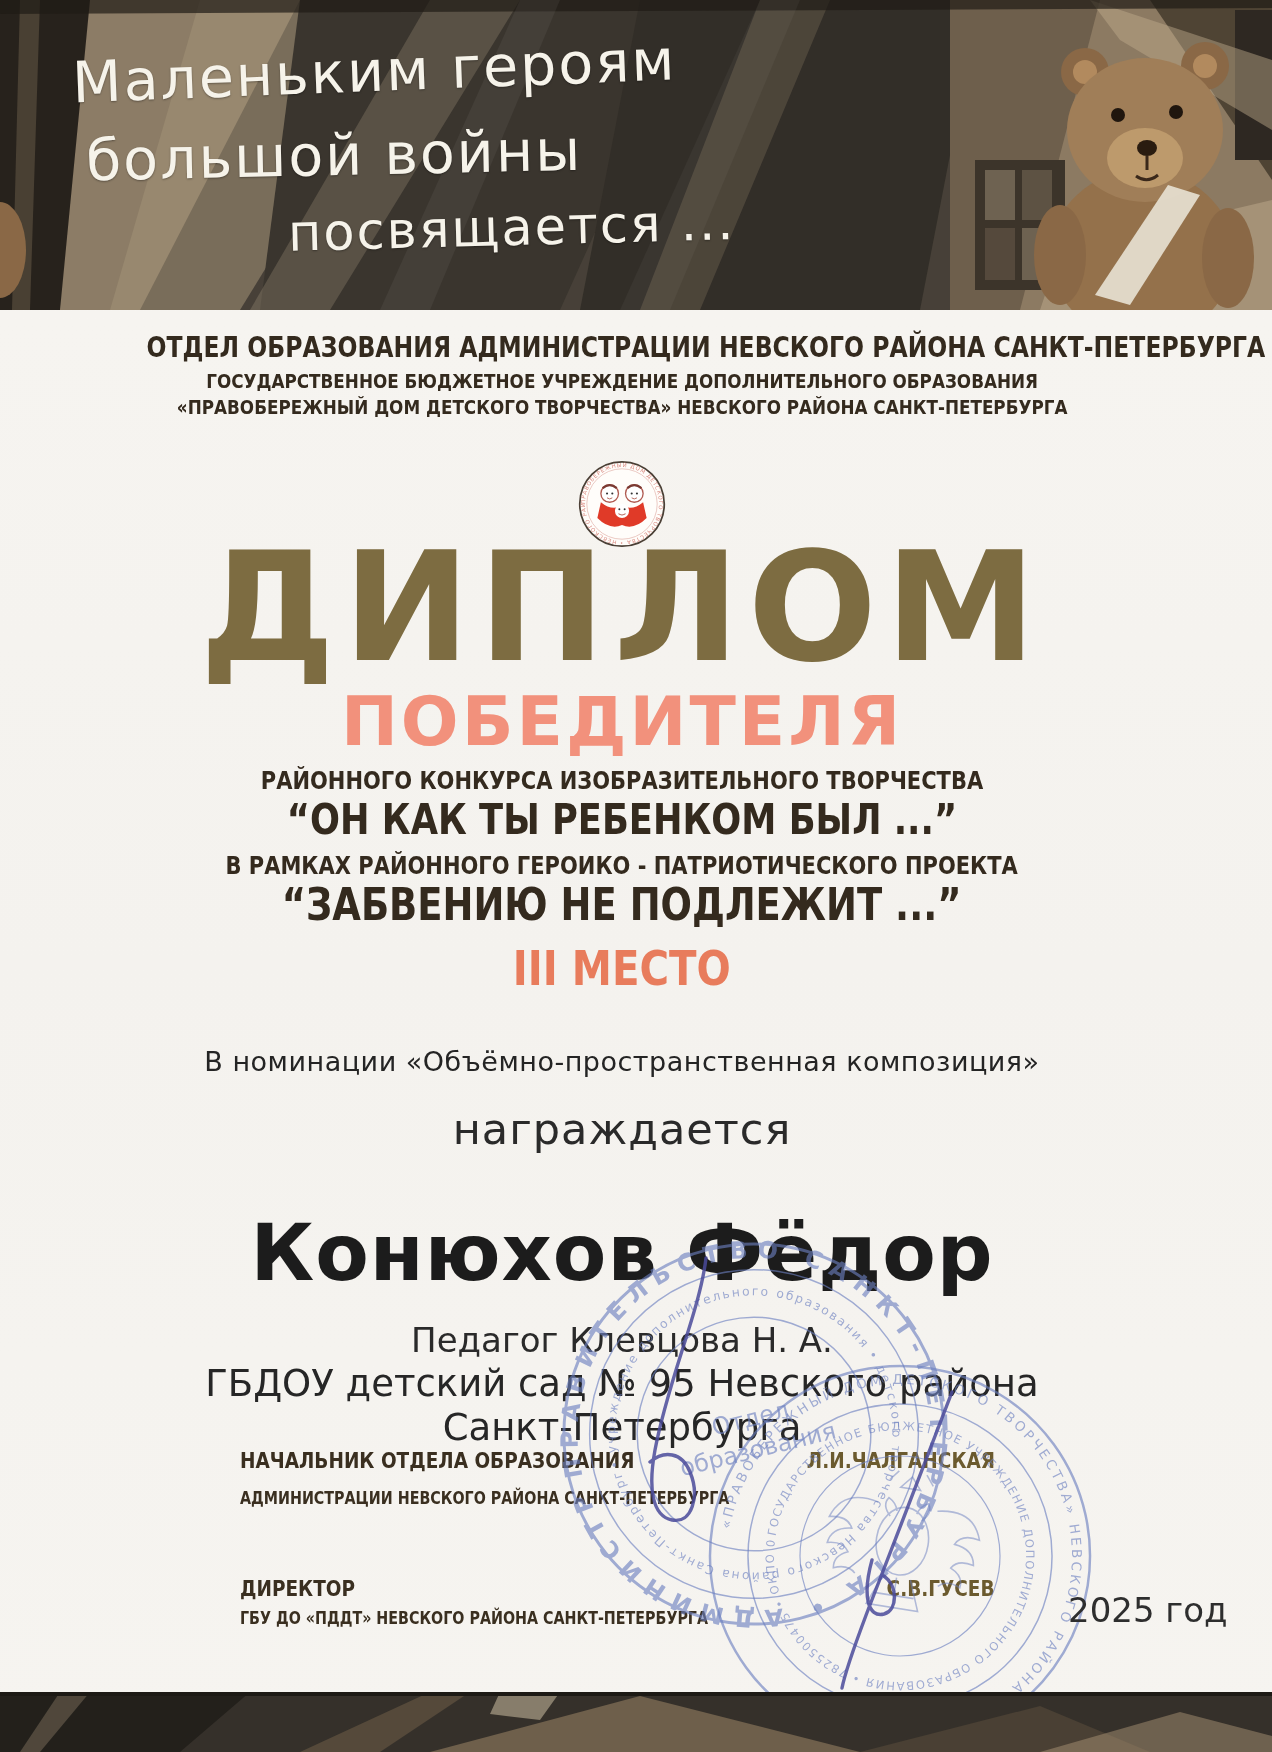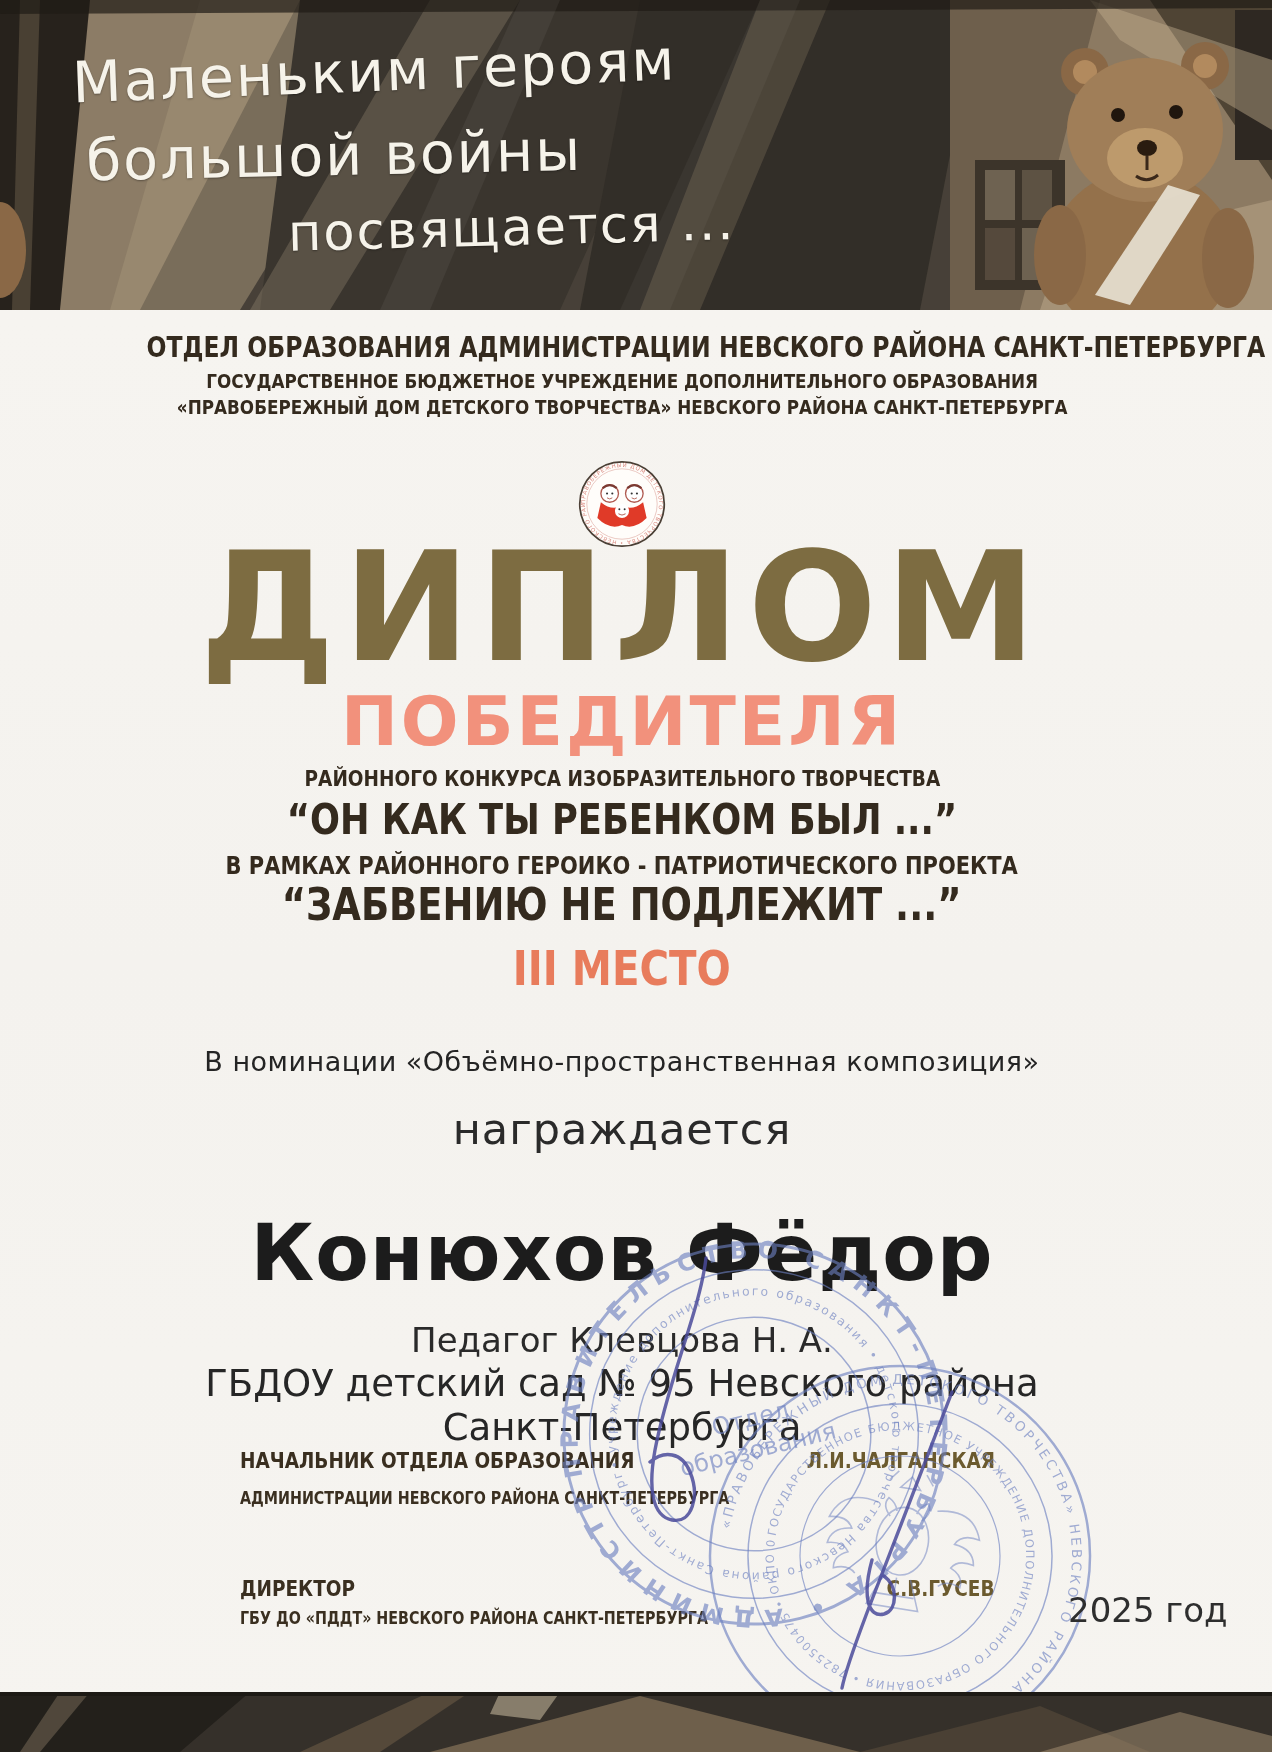--- a/index.html
+++ b/index.html
@@ -17,21 +17,21 @@
   .hand3{left:288px;top:198px;font-size:51px;transform:rotate(-1.5deg);}
   
   .row{position:absolute;left:0;width:1244px;text-align:center;white-space:nowrap;}
   .cond{display:inline-block;transform:scaleX(.84);transform-origin:center;white-space:nowrap;}
   .dark{color:#342a1e;font-weight:700;}
   .org1{top:331px;font-size:28px;padding-left:40px;}
   .org2{top:369px;font-size:20px;text-align:center;}
   .org3{top:395px;font-size:20px;}
   .title{top:532px;font-size:152px;font-weight:700;color:#7d6c41;letter-spacing:8px;line-height:1;}
   .subtitle{top:688px;font-size:68px;font-weight:700;color:#f2917c;letter-spacing:3px;line-height:1;}
-  .c-line1{top:766px;font-size:22px;}
+  .c-line1{top:766px;font-size:25px;}
   .c-quote1{top:795px;font-size:42px;}
   .c-line2{top:851px;font-size:25px;}
   .c-quote2{top:879px;font-size:44px;}
   .place{top:940px;font-size:48px;font-weight:700;color:#e87c5c;}
   .nomination{top:1046px;font-size:27px;color:#242424;font-weight:400;letter-spacing:.5px;}
   .verb{top:1104px;font-size:43px;color:#2a2a2a;font-weight:400;letter-spacing:1px;}
   .awardee{top:1208px;font-size:78px;font-weight:700;color:#1c1c1c;letter-spacing:1px;}
   .teacher{top:1320px;font-size:34px;color:#2a2a2a;}
   .inst1{top:1362px;font-size:37px;color:#262626;}
   .inst2{top:1406px;font-size:37px;color:#262626;}

